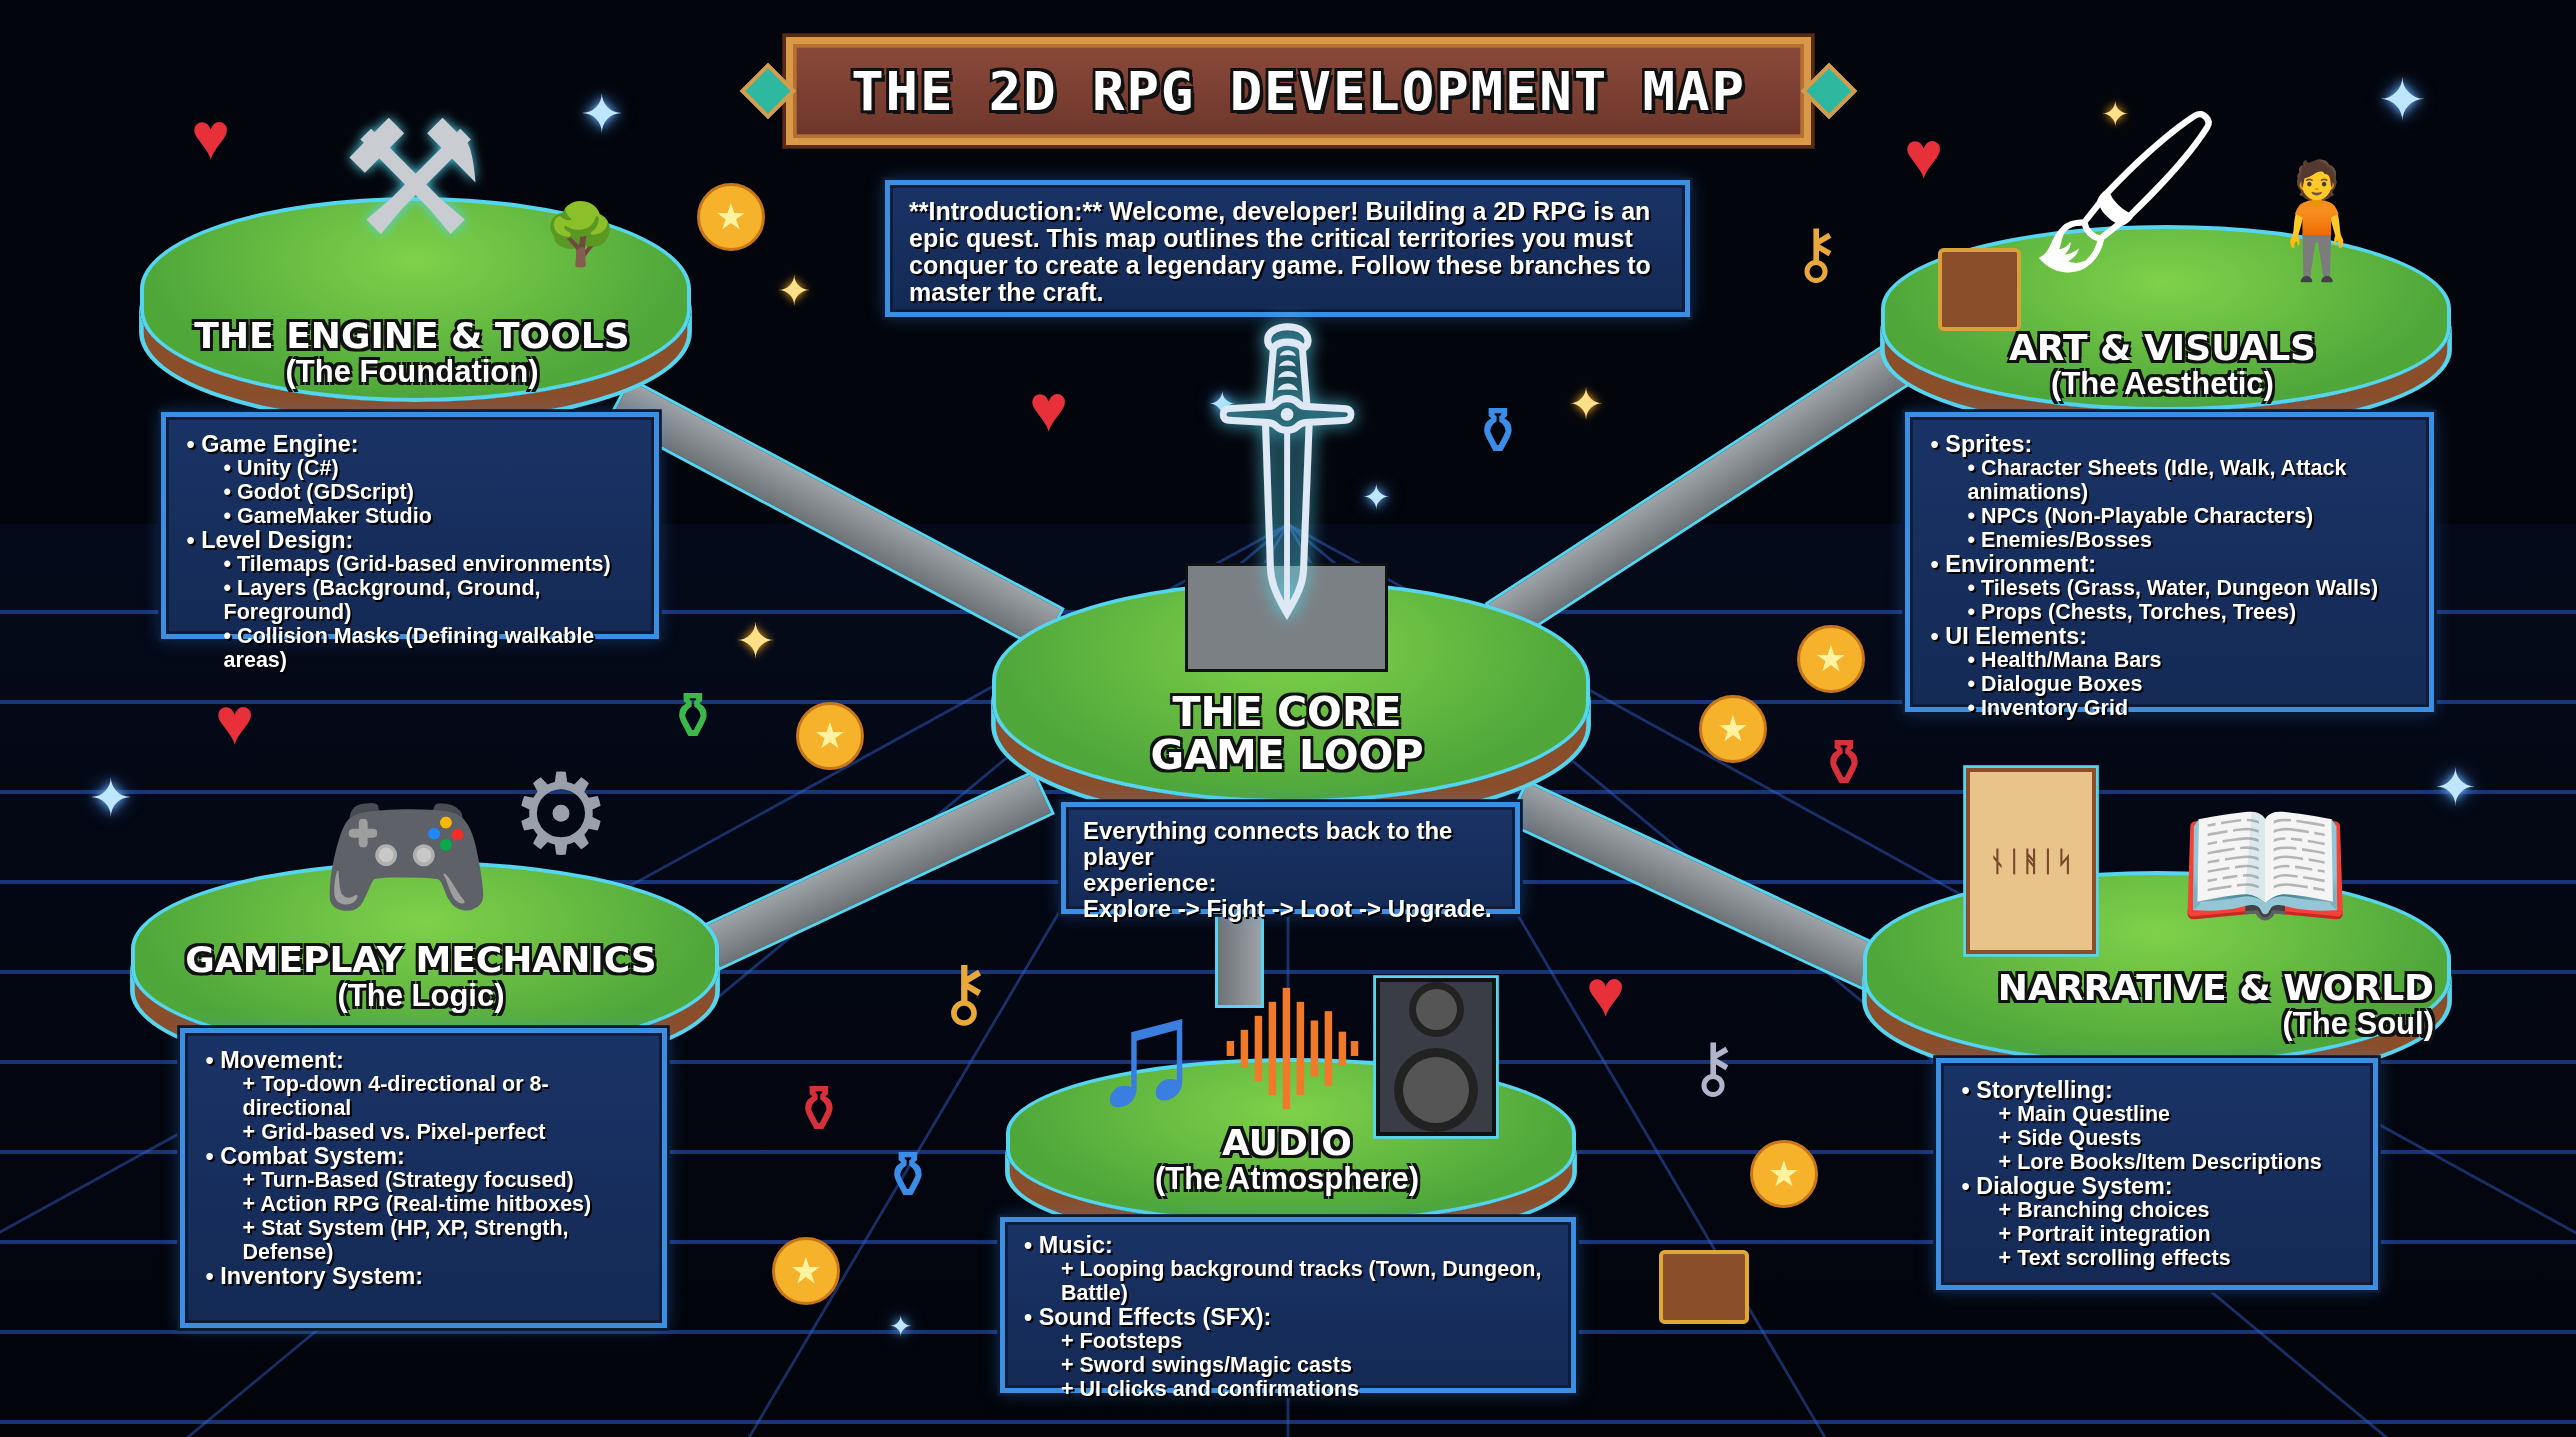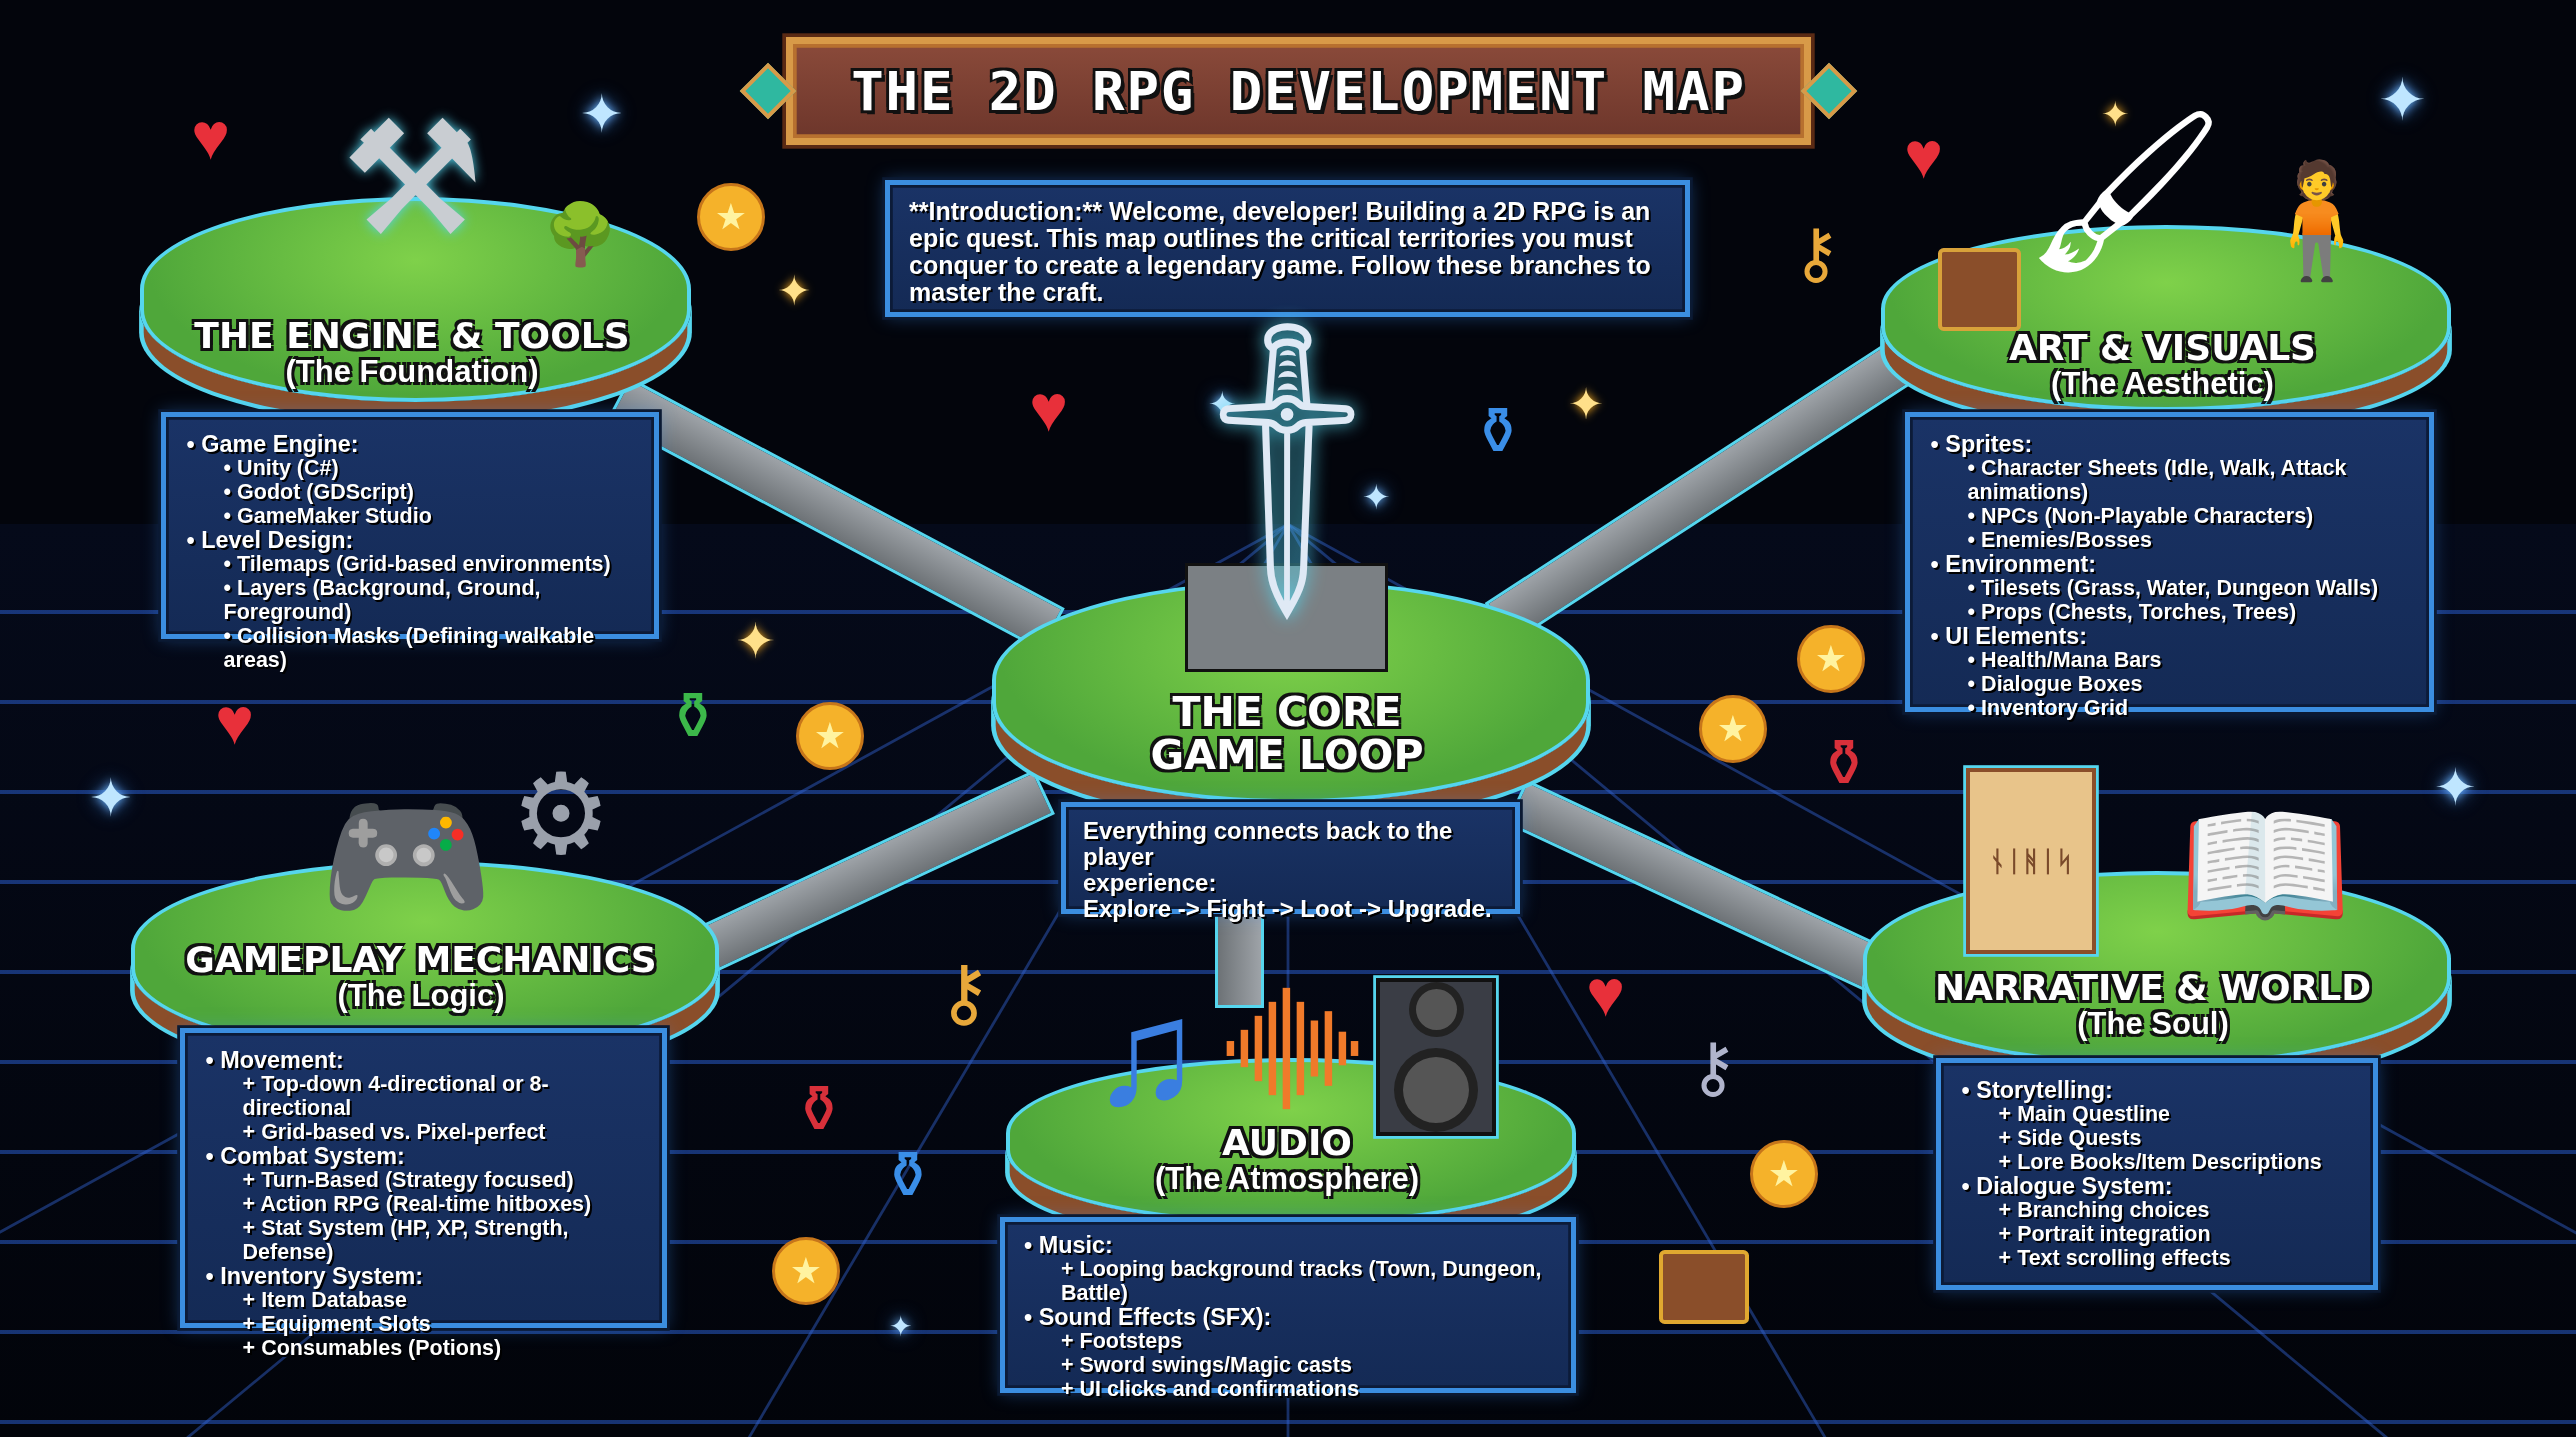--- a/index.html
+++ b/index.html
@@ -196,25 +196,21 @@
         <li>Top-down 4-directional or 8-directional</li>
         <li>Grid-based vs. Pixel-perfect</li>
       </ul></li>
     <li><span class="cat">Combat System:</span>
       <ul class="l2 plus">
         <li>Turn-Based (Strategy focused)</li>
         <li>Action RPG (Real-time hitboxes)</li>
         <li>Stat System (HP, XP, Strength, Defense)</li>
       </ul></li>
     <li><span class="cat">Inventory System:</span>
-      <ul class="l2 plus">
-        <li>Item Database</li>
-        <li>Equipment Slots</li>
-        <li>Consumables (Potions)</li>
-      </ul></li>
+      </li>
   </ul>
 </div>
 
 <div class="island" style="left:1006px;top:1058px;width:562px;height:159px;"></div>
 <div class="icon" style="left:1076px;top:973px;width:140px;height:159px;font-size:150px;color:#3a7ee0;">♫</div>
 <div class="icon" style="left:1222px;top:983px;width:140px;height:131px;">
   <svg width="140" height="131" viewBox="0 0 150 140">
       <g fill="#f07a2a">
     <rect x="5" y="62" width="8" height="16"></rect>
         <rect x="20" y="50" width="8" height="40"></rect>
@@ -248,21 +244,21 @@
         <li>Footsteps</li>
         <li>Sword swings/Magic casts</li>
         <li>UI clicks and confirmations</li>
       </ul></li>
   </ul>
 </div>
 
 <div class="island" style="left:1863px;top:871px;width:580px;height:187px;"></div>
 <div class="icon" style="left:1966px;top:768px;width:122px;height:178px;background:#e8c48a;border:4.7px solid #8a4e2a;box-shadow:0 0 0 2.8px #56d6ee;color:#7a4a2a;font-family:'DejaVu Sans Mono',monospace;font-size:28px;font-weight:bold;">ᚾᛁᚻᛁᛋ</div>
 <div class="icon" style="left:2153px;top:796px;width:225px;height:140px;font-size:140px;">📖</div>
-<div class="island-title" style="left:1872px;top:968px;width:562px;">
+<div class="island-title" style="left:1872px;top:968px;width:562px;text-align:right;">
   <span class="h">NARRATIVE &amp; WORLD</span>
   <span class="s">(The Soul)</span>
 </div>
 <div class="panel" style="left:1936px;top:1058px;width:442px;height:232px;">
   <ul class="l1">
     <li><span class="cat">Storytelling:</span>
       <ul class="l2 plus">
         <li>Main Questline</li>
         <li>Side Quests</li>
         <li>Lore Books/Item Descriptions</li>

